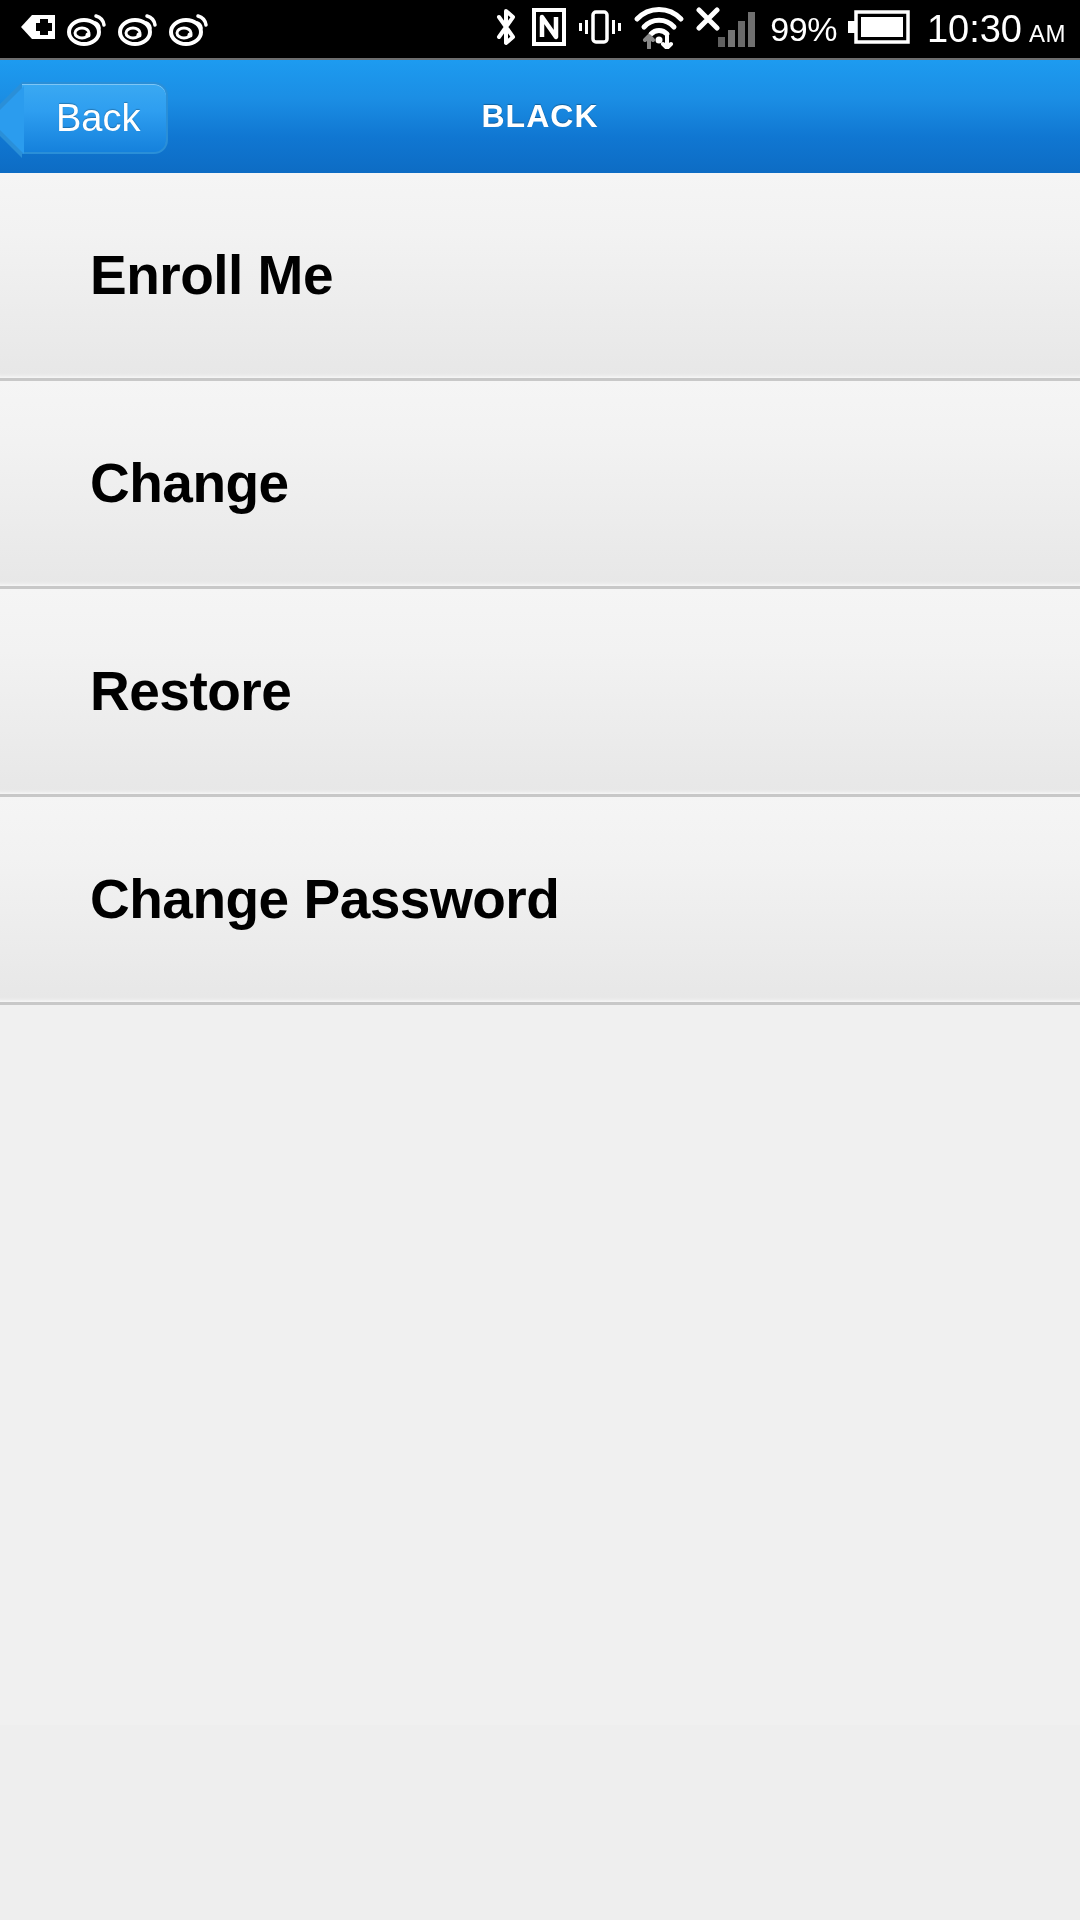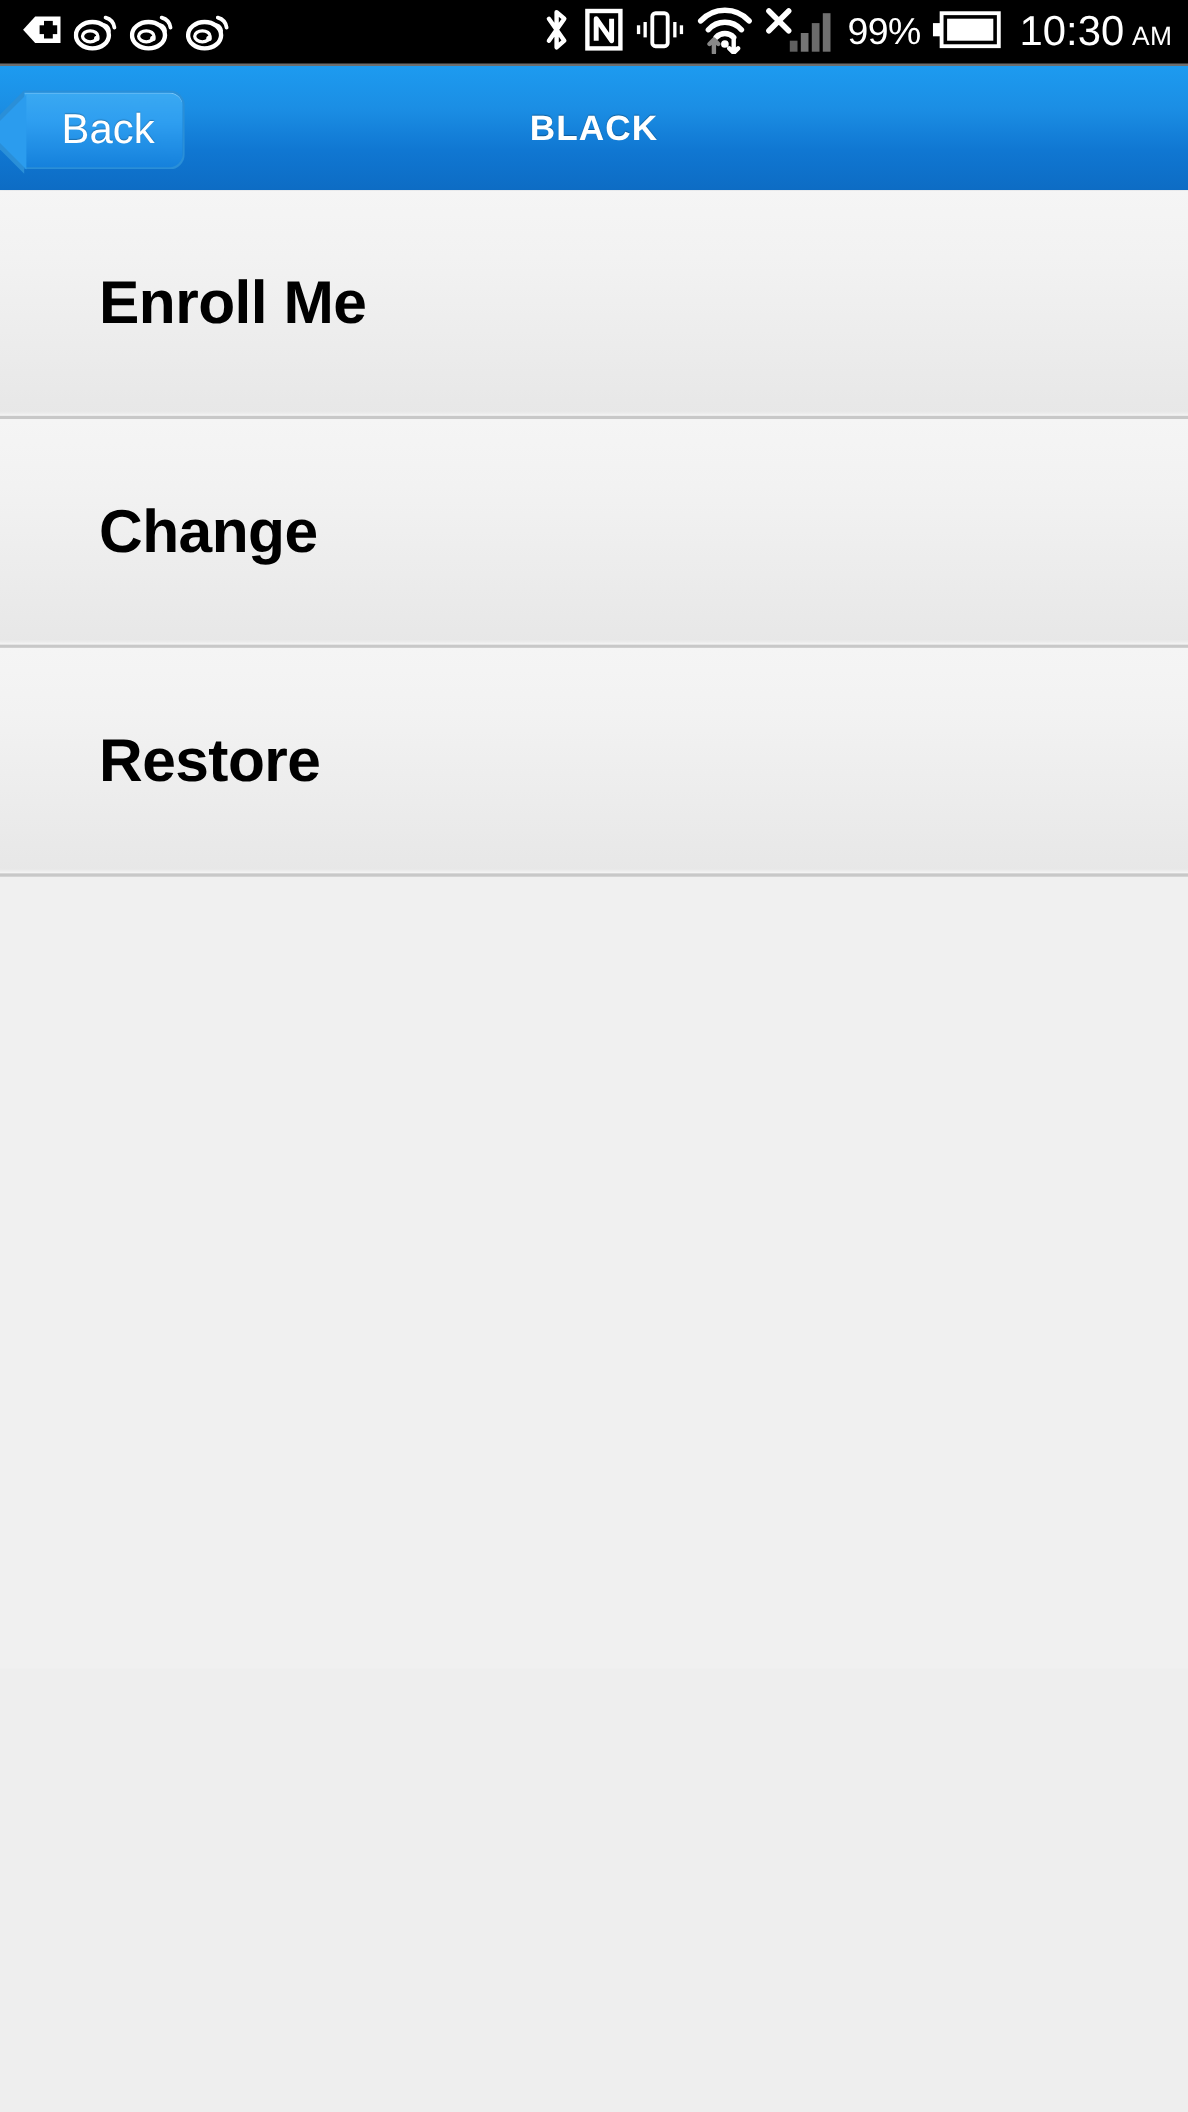--- a/index.html
+++ b/index.html
@@ -251,17 +251,20 @@
 
 
     <div class="list-row">
       <span class="label">Change</span>
     </div>
 
     <div class="list-row">
       <span class="label">Restore</span>
     </div>
 
+    <div class="list-row">
+      <span class="label">Change Password</span>
+    </div>
 
     <div class="list-filler"></div>
   </div>
 
 </div>
 
 </body></html>

